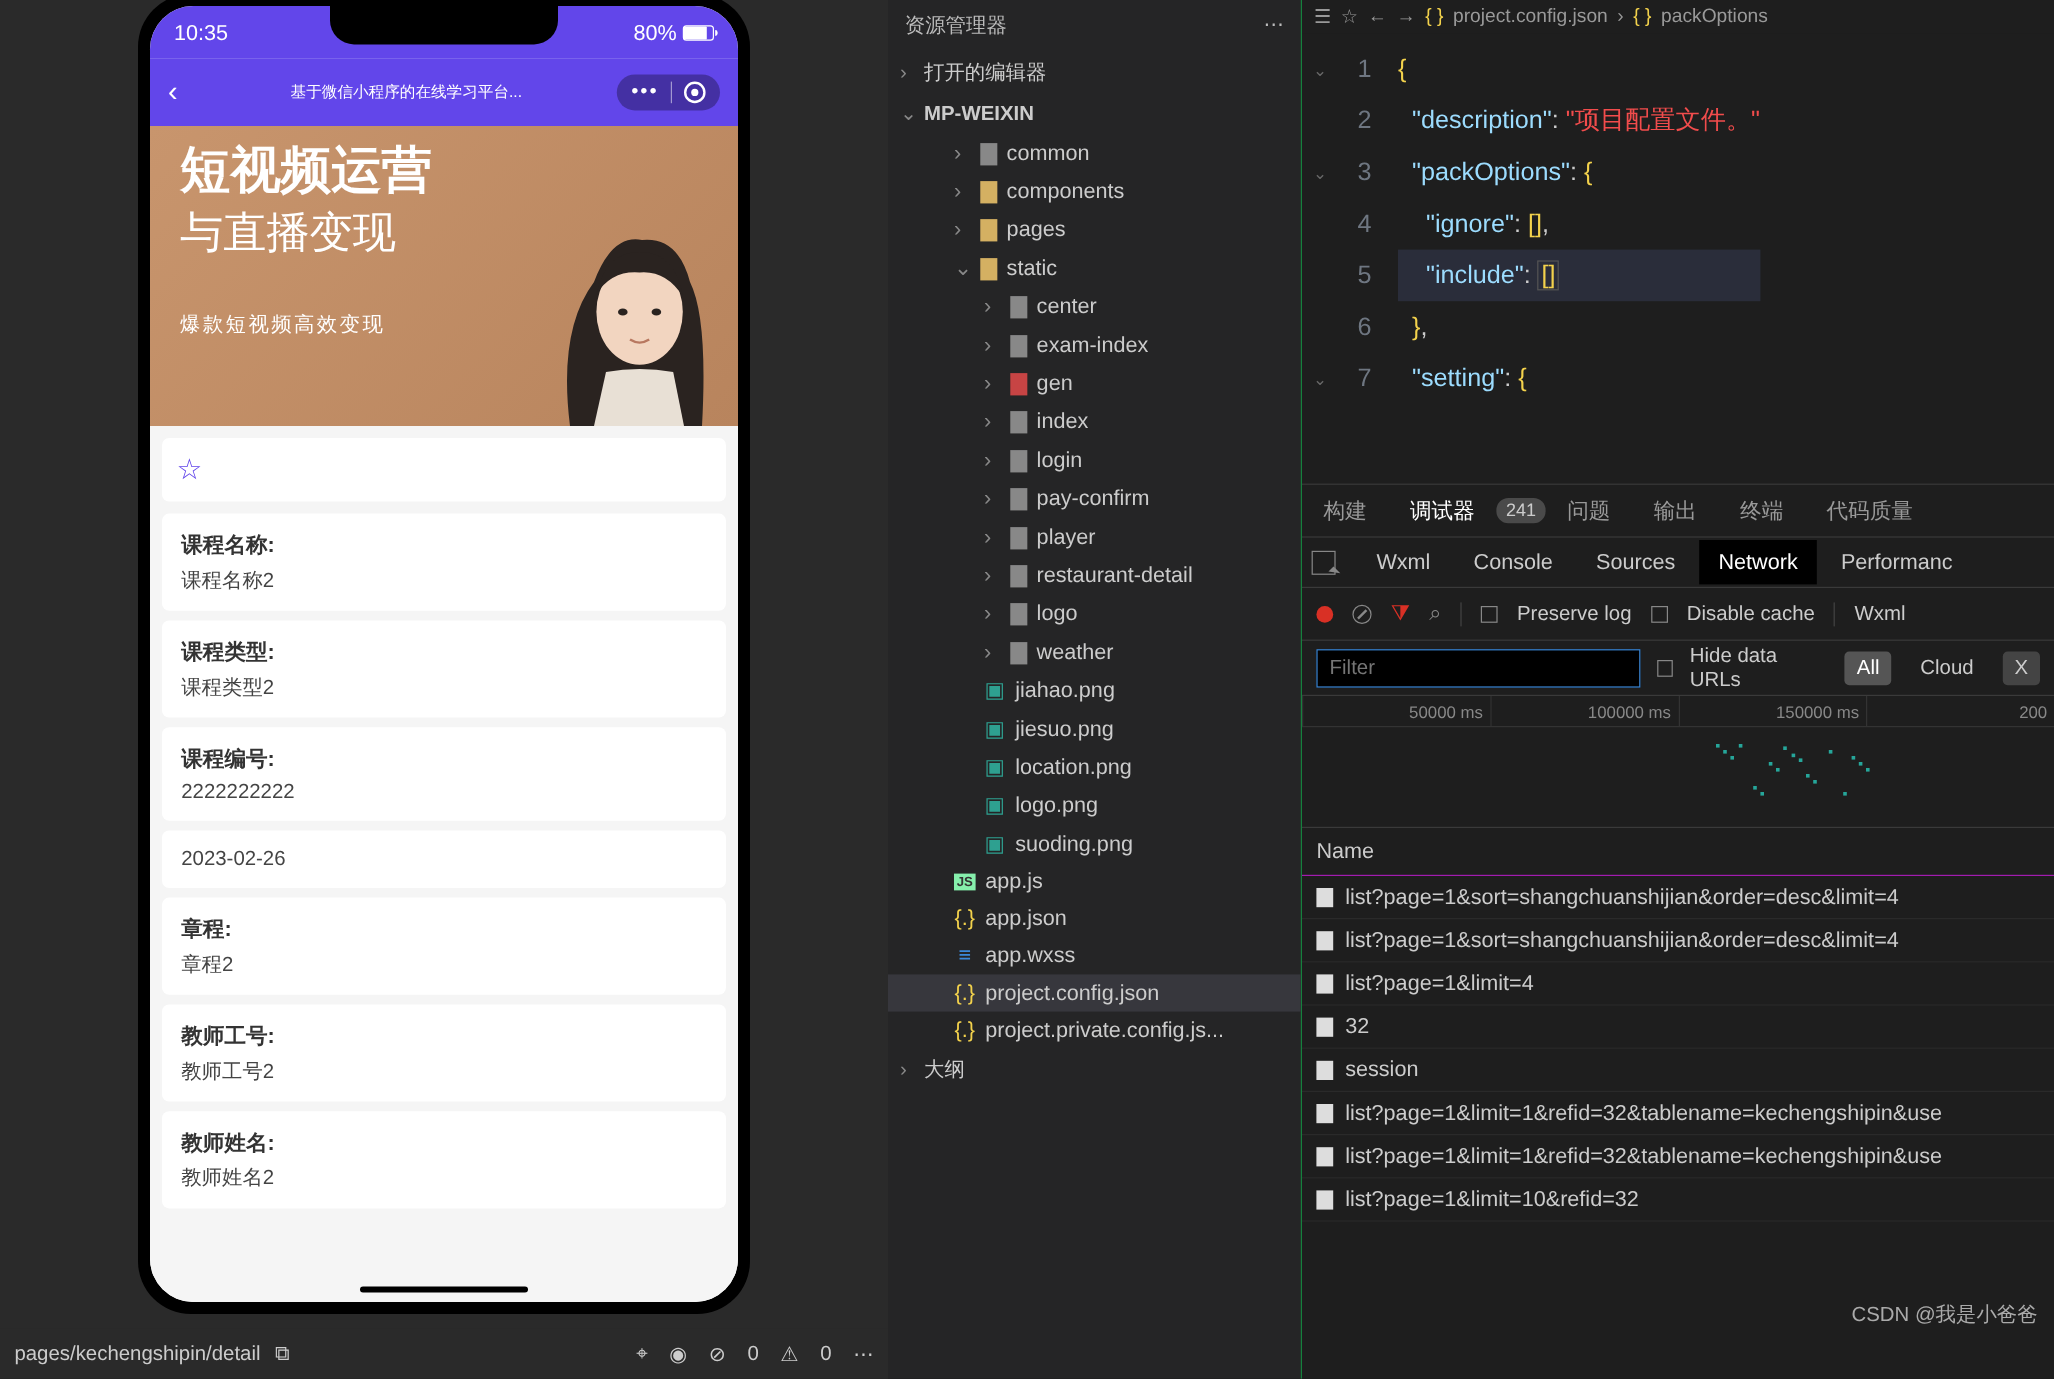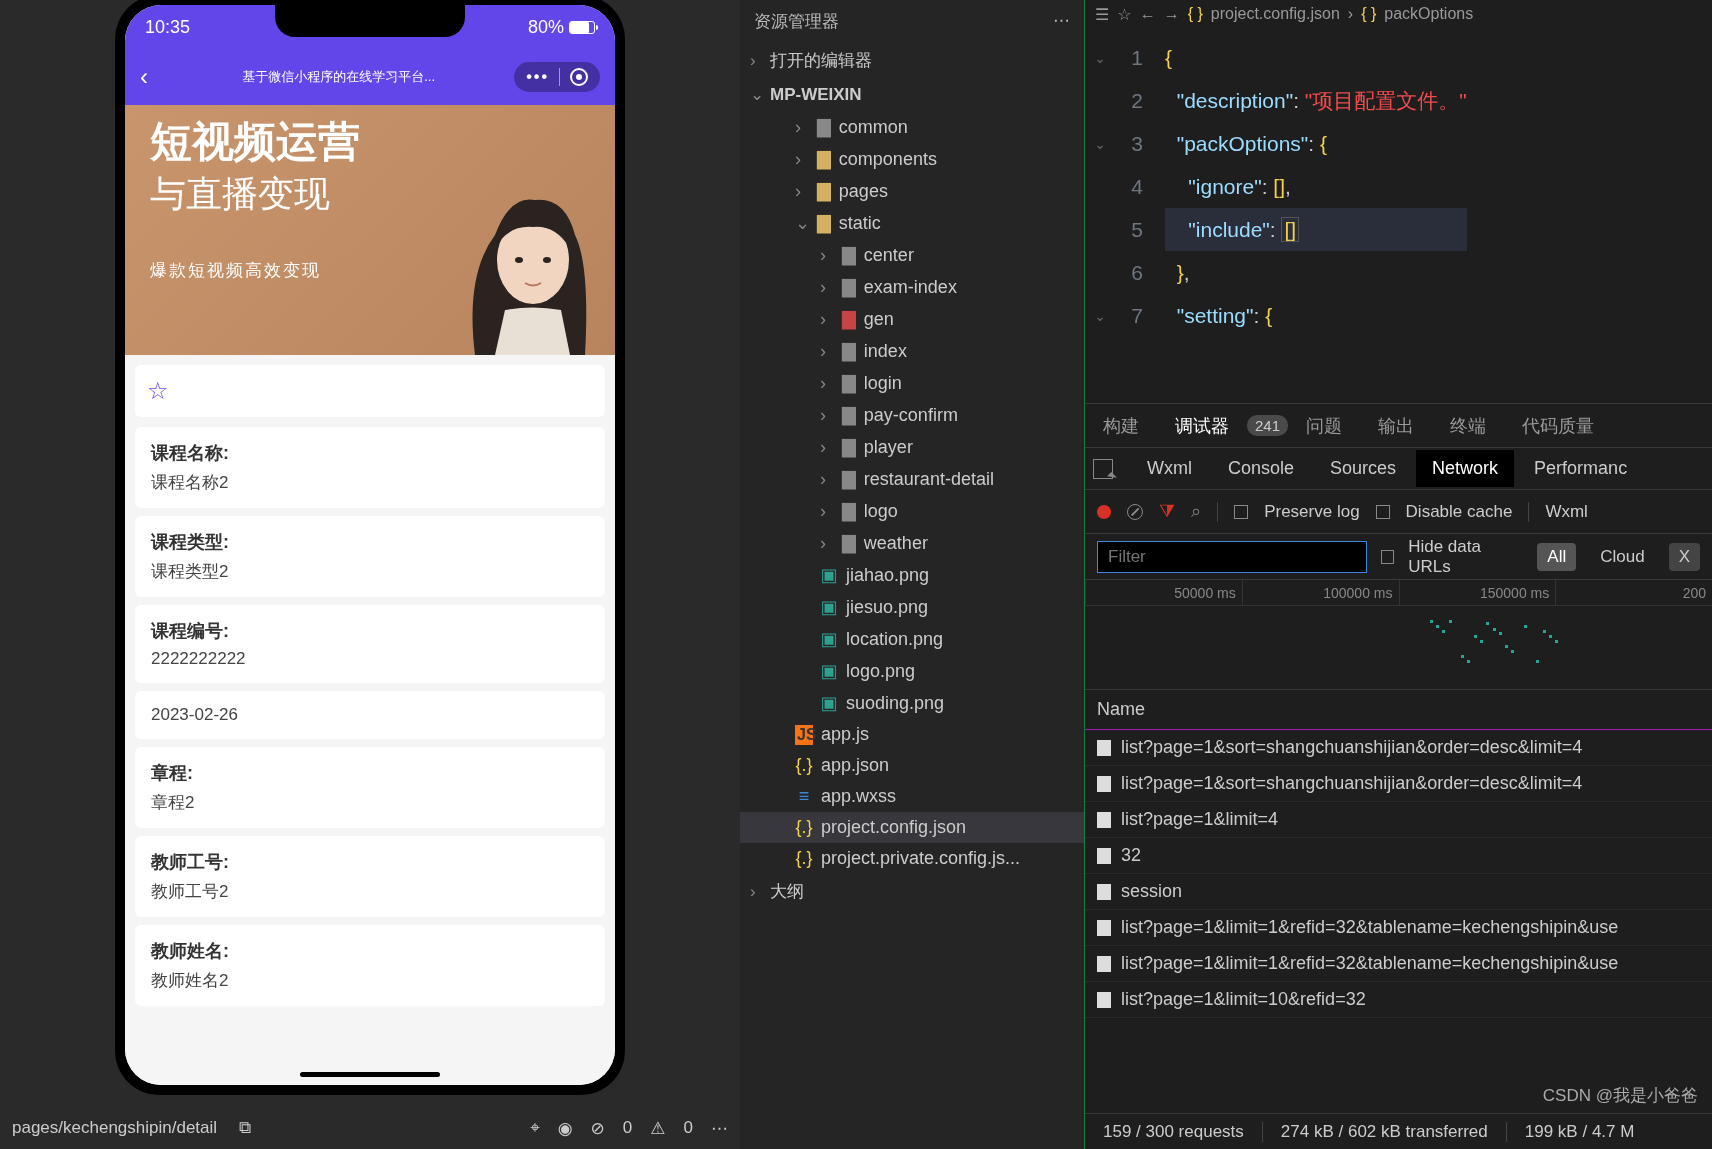--- a/index.html
+++ b/index.html
@@ -33,38 +33,38 @@
 .face-svg { width: 100%; height: 100%; }
 
 .content-body { background: #f5f5f5; height: calc(100% - 350px); overflow-y: auto; color: #333; }
 .star-row { background: #fff; margin: 10px; padding: 12px; border-radius: 6px; }
 .star { font-size: 24px; color: #6246EA; }
 .detail-card { background: #fff; margin: 8px 10px; padding: 14px 16px; border-radius: 6px; }
 .detail-label { font-size: 18px; font-weight: 600; color: #333; margin-bottom: 6px; }
 .detail-value { font-size: 17px; color: #444; }
 .home-bar { position: absolute; bottom: 8px; left: 50%; transform: translateX(-50%); width: 140px; height: 5px; background: #000; border-radius: 3px; }
 
-.sim-footer { position: absolute; bottom: 0; left: 0; right: 0; height: 42px; background: #2a2a2a; display: flex; align-items: center; padding: 0 12px; color: #ccc; font-size: 17px; gap: 22px; }
+.sim-footer { position: absolute; bottom: 0; left: 0; right: 0; height: 42px; background: #2a2a2a; display: flex; align-items: center; padding: 0 12px; color: #ccc; font-size: 17px; gap: 12px; }
 .sim-footer .right-icons { margin-left: auto; display: flex; gap: 18px; align-items: center; }
 
 
 .explorer { width: 345px; background: #252526; border-right: 1px solid #15803d; overflow-y: auto; }
 .exp-header { display: flex; justify-content: space-between; padding: 10px 14px; font-size: 17px; color: #bbb; }
 .exp-section { padding: 6px 10px; font-size: 17px; display: flex; align-items: center; gap: 6px; cursor: pointer; }
 .tree-item { padding: 5px 10px 5px 30px; font-size: 18px; display: flex; align-items: center; gap: 8px; cursor: pointer; color: #ccc; }
 .tree-item.l2 { padding-left: 55px; }
 .tree-item.l3 { padding-left: 80px; }
 .tree-item.selected { background: #37373d; }
 .chev { width: 14px; display: inline-block; color: #888; }
 .folder-icon { color: #888; }
 .folder-icon.yellow { color: #d4b062; }
 .folder-icon.red { color: #c74444; }
 .file-icon { width: 18px; text-align: center; }
 .file-icon.img { color: #2ea090; }
-.file-icon.js { background: #f97316; color: #333; font-size: 16px; font-weight: bold; padding: 1px 2px; }
+.file-icon.js { background: #86efac; color: #333; font-size: 11px; font-weight: bold; padding: 1px 2px; }
 .file-icon.json { color: #f3d24c; }
 .file-icon.wxss { color: #3b88d8; }
 
 
 .right-panel { flex: 1; display: flex; flex-direction: column; overflow: hidden; }
 .breadcrumb-bar { height: 28px; background: #1e1e1e; display: flex; align-items: center; padding: 0 10px; font-size: 16px; color: #999; gap: 8px; }
 .editor-body { height: 375px; background: #1e1e1e; display: flex; font-family: 'Consolas', monospace; font-size: 21px; overflow: hidden; }
 .gutter-fold { width: 30px; display: flex; flex-direction: column; align-items: center; padding-top: 8px; color: #666; }
 .line-nums { width: 40px; text-align: right; padding: 8px 12px 0 0; color: #6e7681; line-height: 2.05; }
 .code { padding: 8px 0 0 10px; line-height: 2.05; }
@@ -477,22 +477,17 @@
           </div>
           <div class="net-row">
             <div class="doc-icon"></div>
             <span>list?page=1&amp;limit=1&amp;refid=32&amp;tablename=kechengshipin&amp;use</span>
           </div>
           <div class="net-row">
             <div class="doc-icon"></div>
             <span>list?page=1&amp;limit=10&amp;refid=32</span>
           </div>
         </div>
-      <div class="net-status">
-        <span>159 / 300 requests</span>
-        <span>274 kB / 602 kB transferred</span>
-        <span style="border:none">199 kB / 4.7 M</span>
-      </div>
     </div>
   </div>
 </div>
 
 <div class="watermark">CSDN @我是小爸爸</div>
 
 </body></html>

